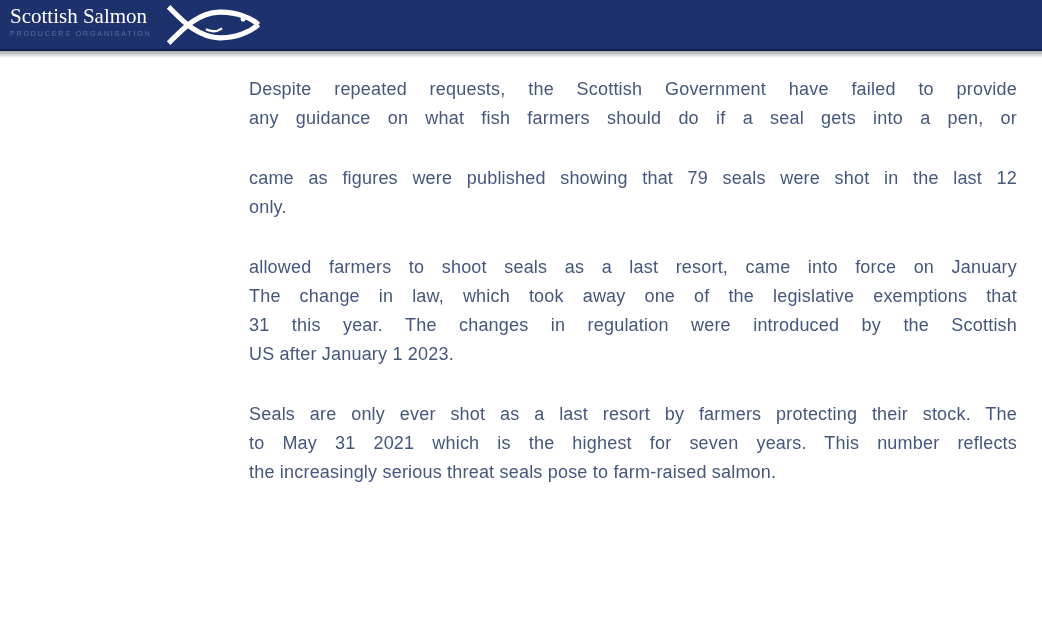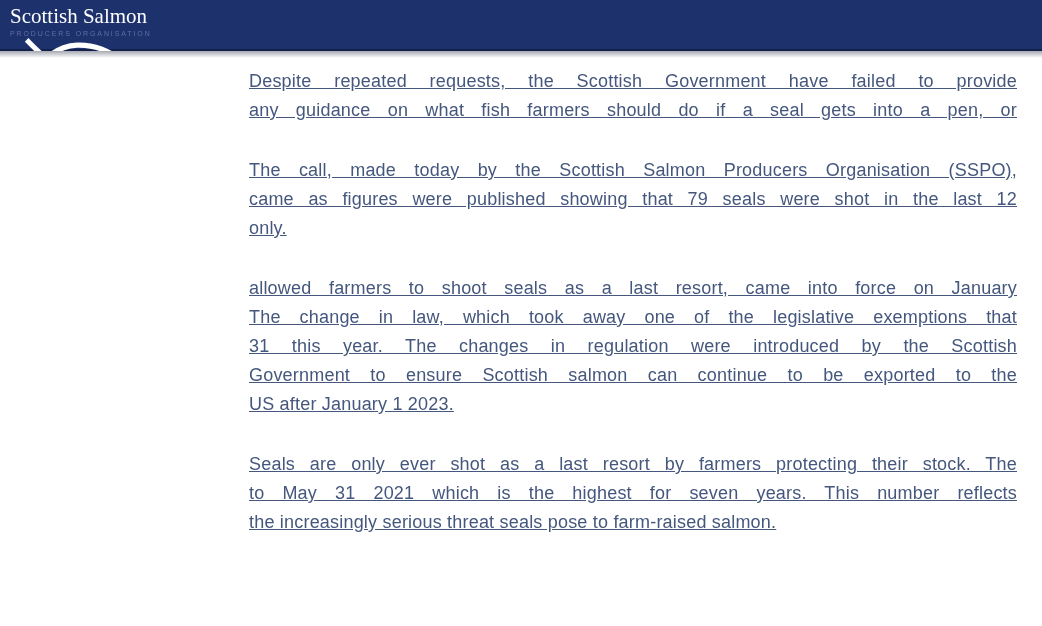--- a/index.html
+++ b/index.html
@@ -13,39 +13,39 @@
     border-bottom:2px solid #12204a;
     box-sizing:content-box;
   }
   .header-shadow {
     position:absolute; top:51px; left:0; width:100%; height:7px;
     background:linear-gradient(to bottom, rgba(75,82,100,0.50), rgba(75,82,100,0));
     pointer-events:none;
   }
   .logo {
     position:absolute; left:10px; top:4px;
-    display:flex; align-items:flex-start; cursor:pointer;flex-direction:column;
+    display:flex; align-items:flex-start; cursor:pointer;
   }
   .logo-text { display:flex; flex-direction:column; }
   .logo-title {
     font-family:"Liberation Serif", serif;
     color:#ffffff; font-size:21px; line-height:24px; white-space:nowrap;
   }
   .logo-subtitle {
     font-size:7px; letter-spacing:1.9px; margin-top:2px; white-space:nowrap;
     font-family:"Liberation Sans", sans-serif;
   }
   .fish { margin-left:13px; margin-top:0px; flex:0 0 auto; }
   
   .article {
     position:absolute; left:249px; top:51px; width:768px;
     padding-top:8px;
     font-size:18px; line-height:29px; letter-spacing:0.2px;
   }
-  .paragraph { margin:8px 0 31px 0;text-decoration:underline; }
+  .paragraph { margin:16px 0 31px 0; }
   .line { text-align:justify; text-align-last:justify; white-space:normal; }
   .line.last { text-align-last:left; }
 </style>
 </head>
 <body>
 
 <div class="screen">
 
   <div class="header" style="background: rgb(29, 49, 109); border-bottom-color: rgb(18, 32, 74);">
     <div class="logo">
@@ -64,29 +64,27 @@
     </div>
   </div>
   <div class="header-shadow"></div>
 
   <div class="article" style="color: rgb(69, 87, 125);">
       <div class="paragraph">
         <div class="line">Despite repeated requests, the Scottish Government have failed to provide</div>
         <div class="line">any guidance on what fish farmers should do if a seal gets into a pen, or</div>
       </div>
       <div class="paragraph">
-        <div class="line">The call, made today by the Scottish Salmon Producers Organisation (SSPO),</div>
         <div class="line">came as figures were published showing that 79 seals were shot in the last 12</div>
         <div class="line last">only.</div>
       </div>
       <div class="paragraph">
         <div class="line">allowed farmers to shoot seals as a last resort, came into force on January</div>
         <div class="line">The change in law, which took away one of the legislative exemptions that</div>
         <div class="line">31 this year. The changes in regulation were introduced by the Scottish</div>
-        <div class="line">Government to ensure Scottish salmon can continue to be exported to the</div>
         <div class="line last">US after January 1 2023.</div>
       </div>
       <div class="paragraph">
         <div class="line">Seals are only ever shot as a last resort by farmers protecting their stock. The</div>
         <div class="line">to May 31 2021 which is the highest for seven years. This number reflects</div>
         <div class="line last">the increasingly serious threat seals pose to farm-raised salmon.</div>
       </div>
     </div>
 
 </div>

